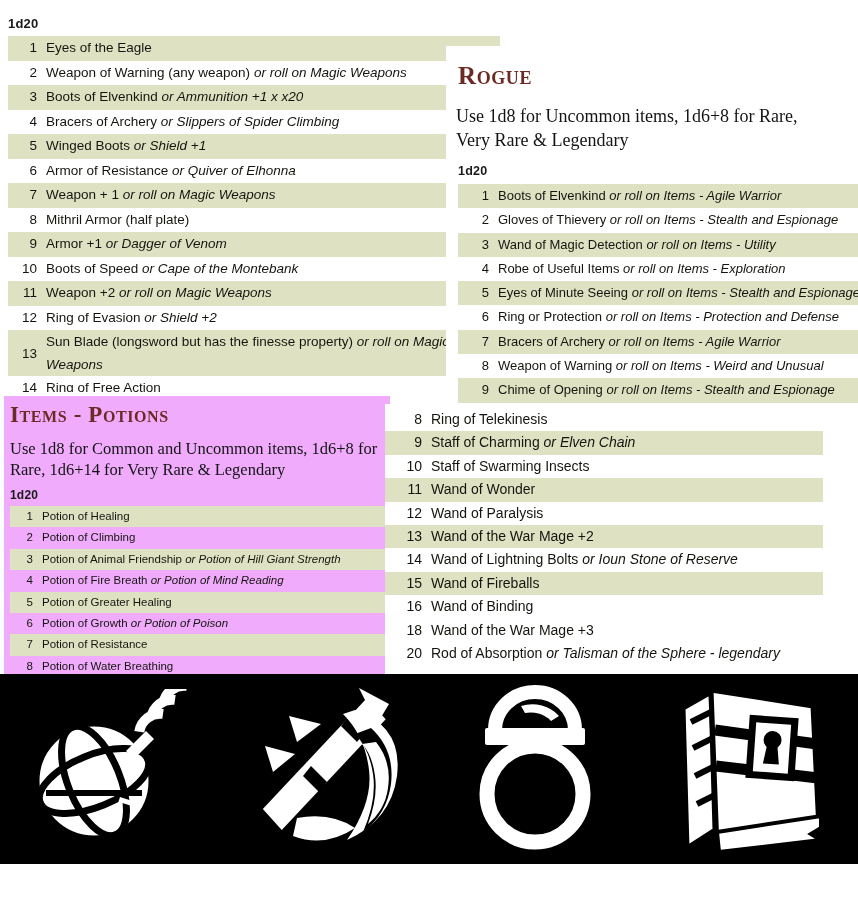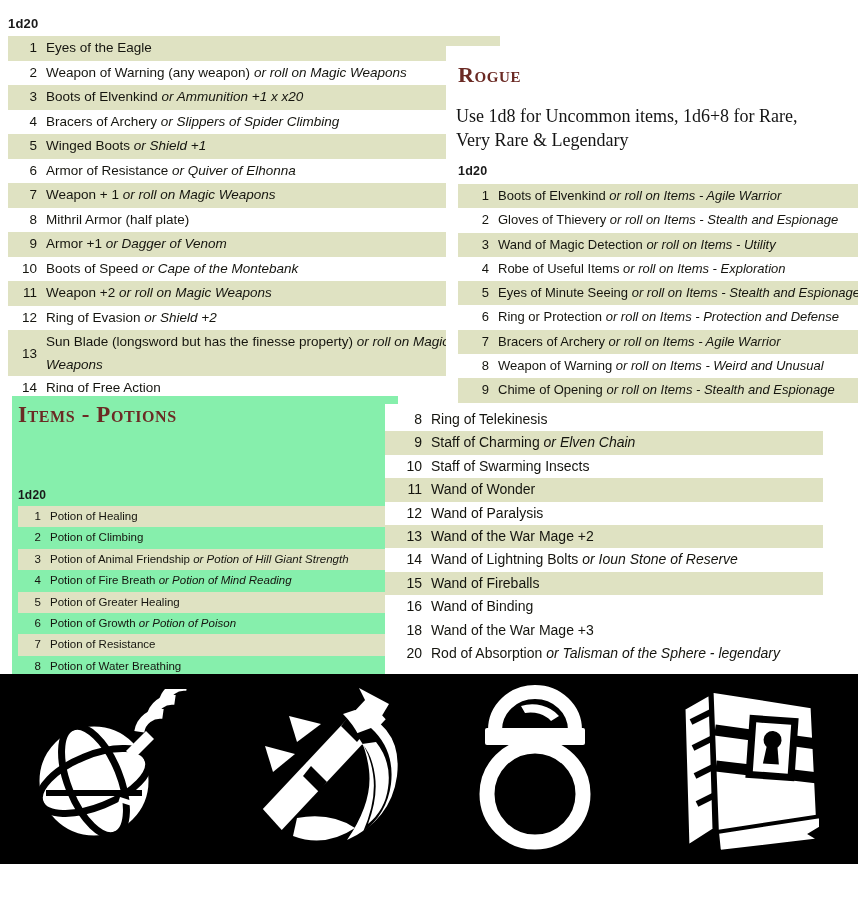--- a/index.html
+++ b/index.html
@@ -63,25 +63,25 @@
   #panelA .dice-header { position: absolute; left: 8px; top: 16px; }
   #panelA .tblwrap { position: absolute; left: 8px; top: 36px; width: 492px; }
   #panelA .roll-table td { font-size: 13.5px; line-height: 24.5px; height: 24.5px; }
   #panelA .roll-table td.num { width: 38px; }
   #panelA .roll-table td.txt { padding-right: 6px; }
   #panelA .roll-table tr.twoline td { line-height: 23px; height: 46px; }
 
   
   #panelB {
     position: absolute;
-    left: 12px; top: 396px;
+    left: 4px; top: 396px;
     width: 386px;
     height: 306px;
     overflow: hidden;
-    background: #86efac;
+    background: #f0abfc;
   }
   .sec-title {
     font-family: "Liberation Serif", serif;
     font-variant: small-caps;
     font-weight: bold;
     color: #6b2a24;
     letter-spacing: 0.6px;
   }
   #panelB .sec-title { position: absolute; left: 6px; top: 6px; font-size: 23px; }
   #panelB .intro {
@@ -111,21 +111,21 @@
 
   
   #panelD {
     position: absolute;
     left: 446px; top: 46px;
     width: 412px;
     height: 360px;
     overflow: hidden;
     background: #ffffff;
   }
-  #panelD .sec-title { position: absolute; left: 12px; top: 16px; font-size: 22px; }
+  #panelD .sec-title { position: absolute; left: 12px; top: 16px; font-size: 25px; }
   #panelD .intro {
     position: absolute; left: 10px; top: 58px; width: 470px;
     font-family: "Liberation Serif", serif;
     font-size: 18px;
     line-height: 24px;
     color: #141414;
     white-space: pre-line;
   }
   #panelD .dice-header { position: absolute; left: 12px; top: 118px; font-size: 12.5px; }
   #panelD .tblwrap { position: absolute; left: 12px; top: 138px; width: 430px; }
@@ -218,20 +218,21 @@
               <td class="num">14</td>
               <td class="txt"><span>Ring of Free Action</span></td>
             </tr>
           </tbody>
       </table>
     </div>
   </div>
 
   <div id="panelB">
     <div class="sec-title">Items - Potions</div>
+    <div class="intro">Use 1d8 for Common and Uncommon items, 1d6+8 for Rare, 1d6+14 for Very Rare &amp; Legendary</div>
     <div class="dice-header">1d20</div>
     <div class="tblwrap">
       <table class="roll-table">
         <tbody id="tblB">
             <tr class="alt ">
               <td class="num">1</td>
               <td class="txt"><span>Potion of Healing</span></td>
             </tr>
             <tr class="">
               <td class="num">2</td>

